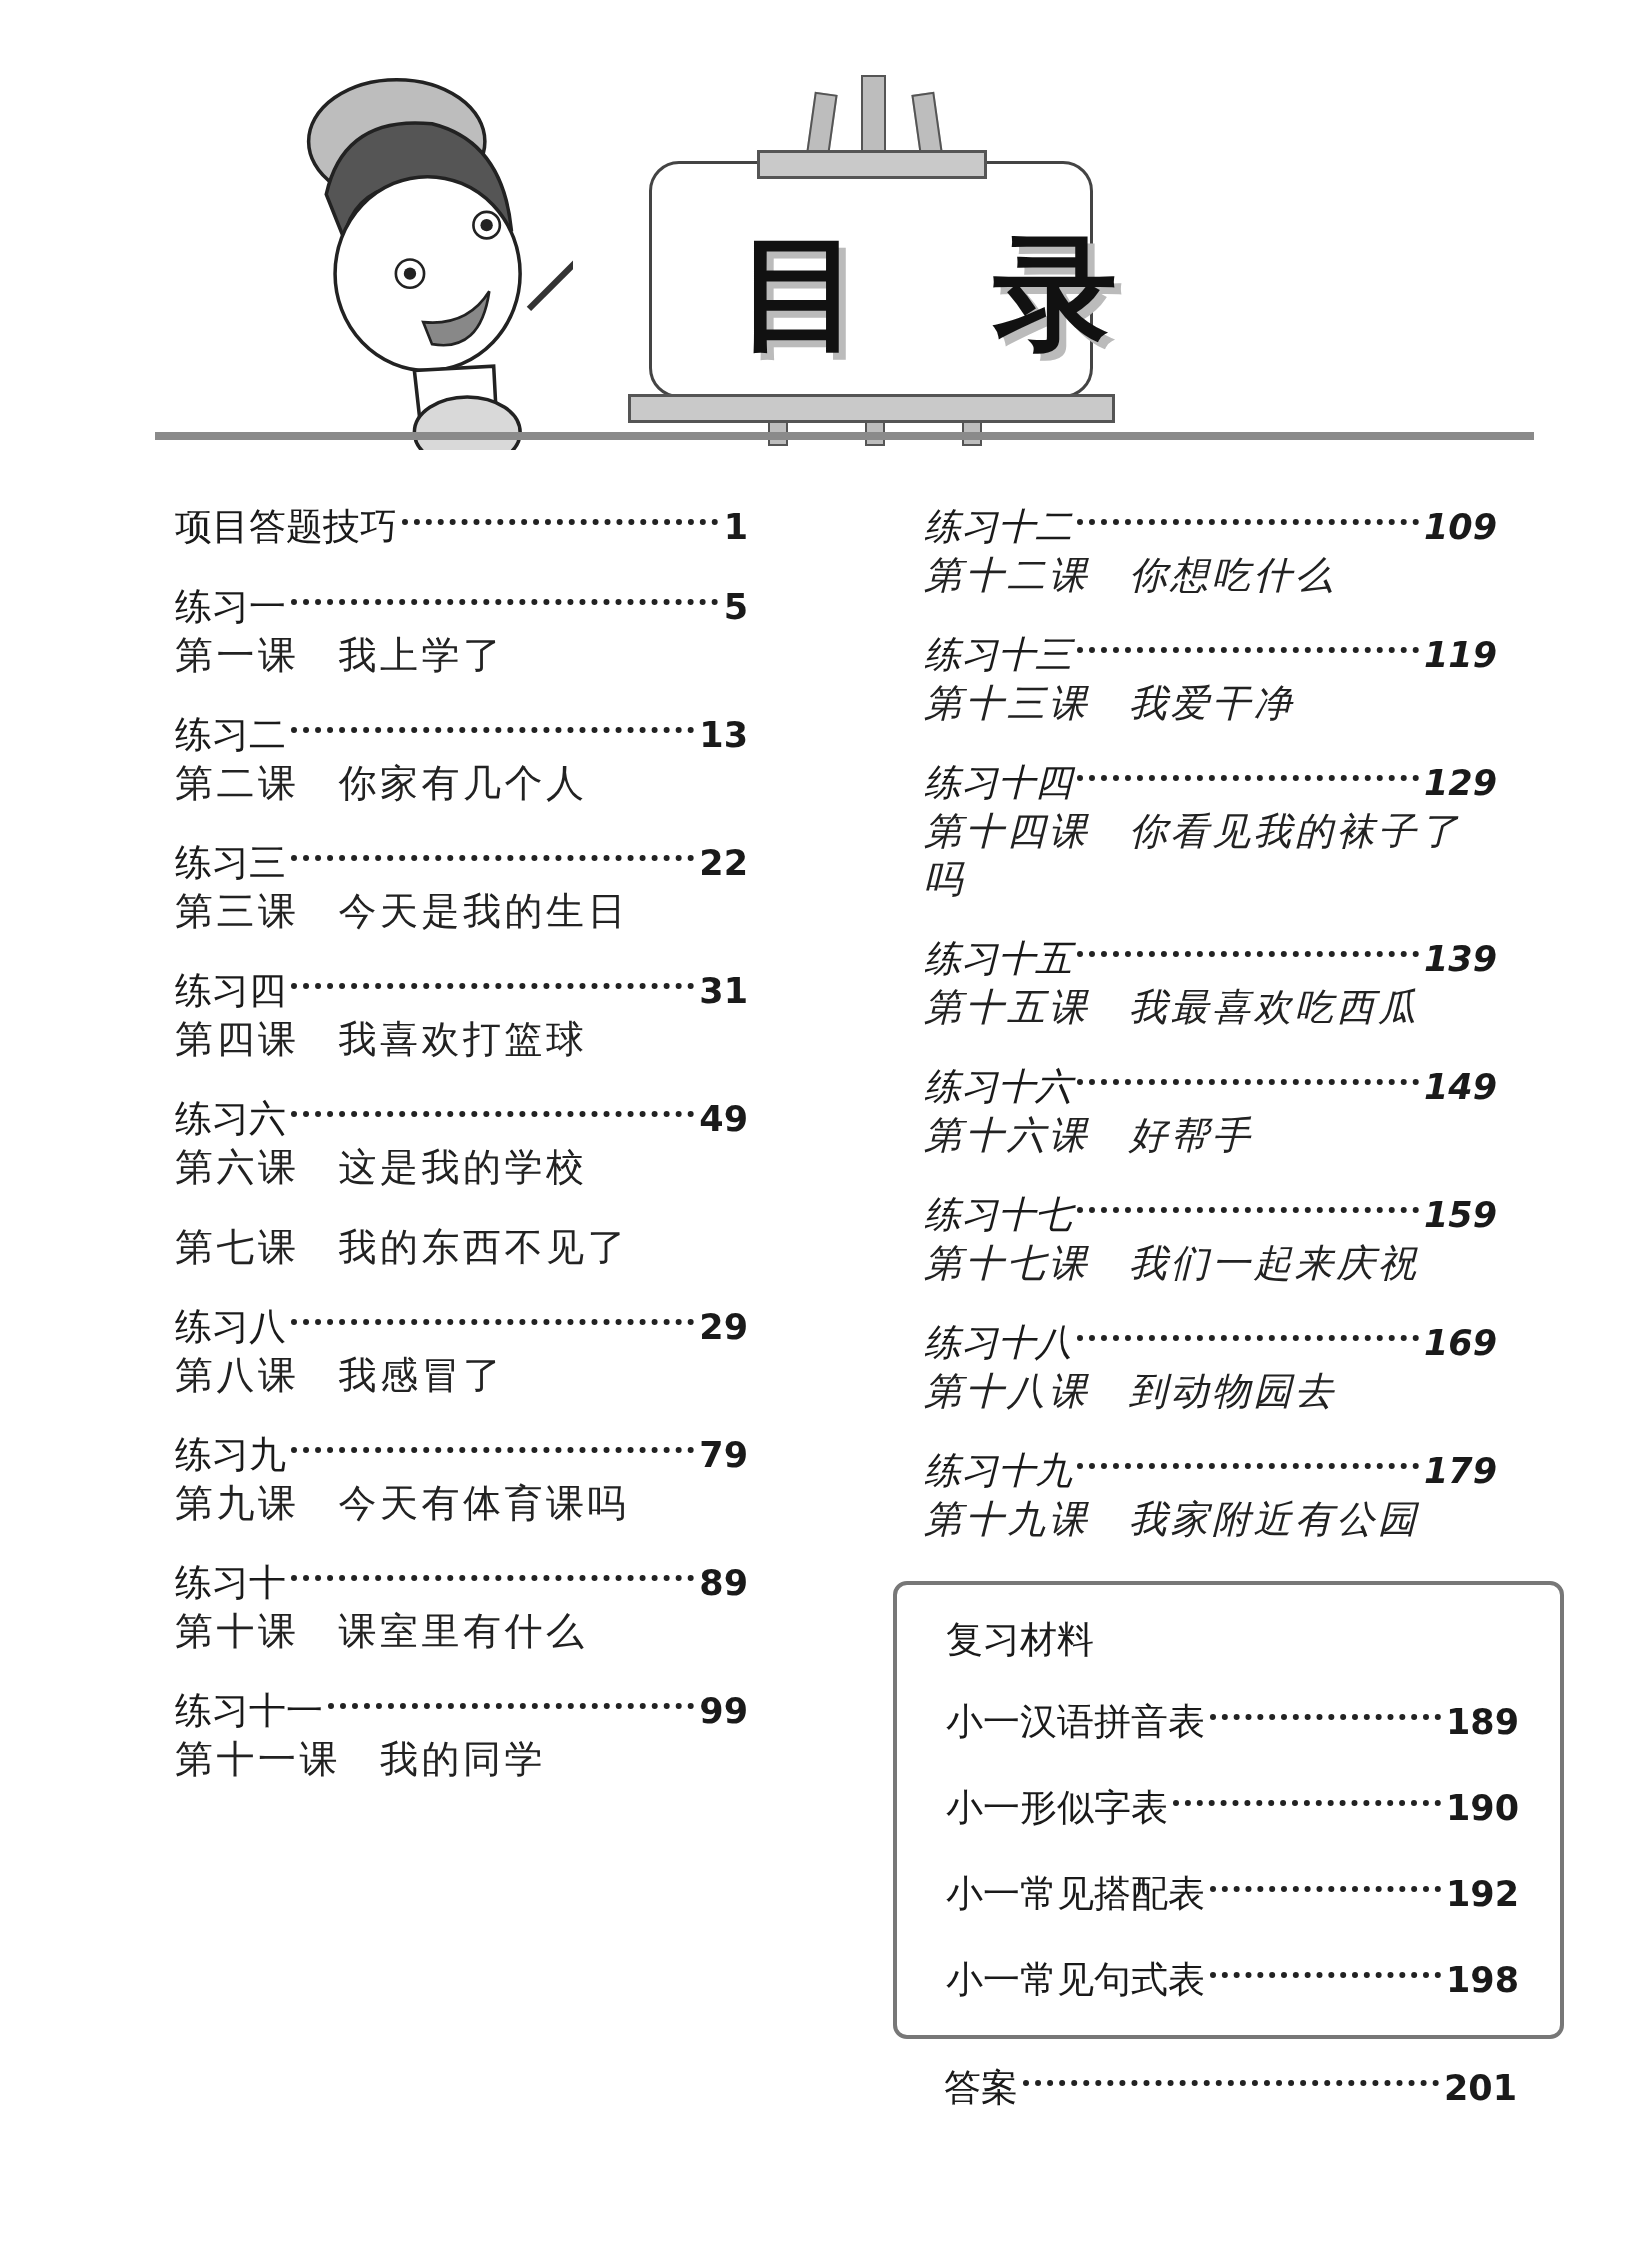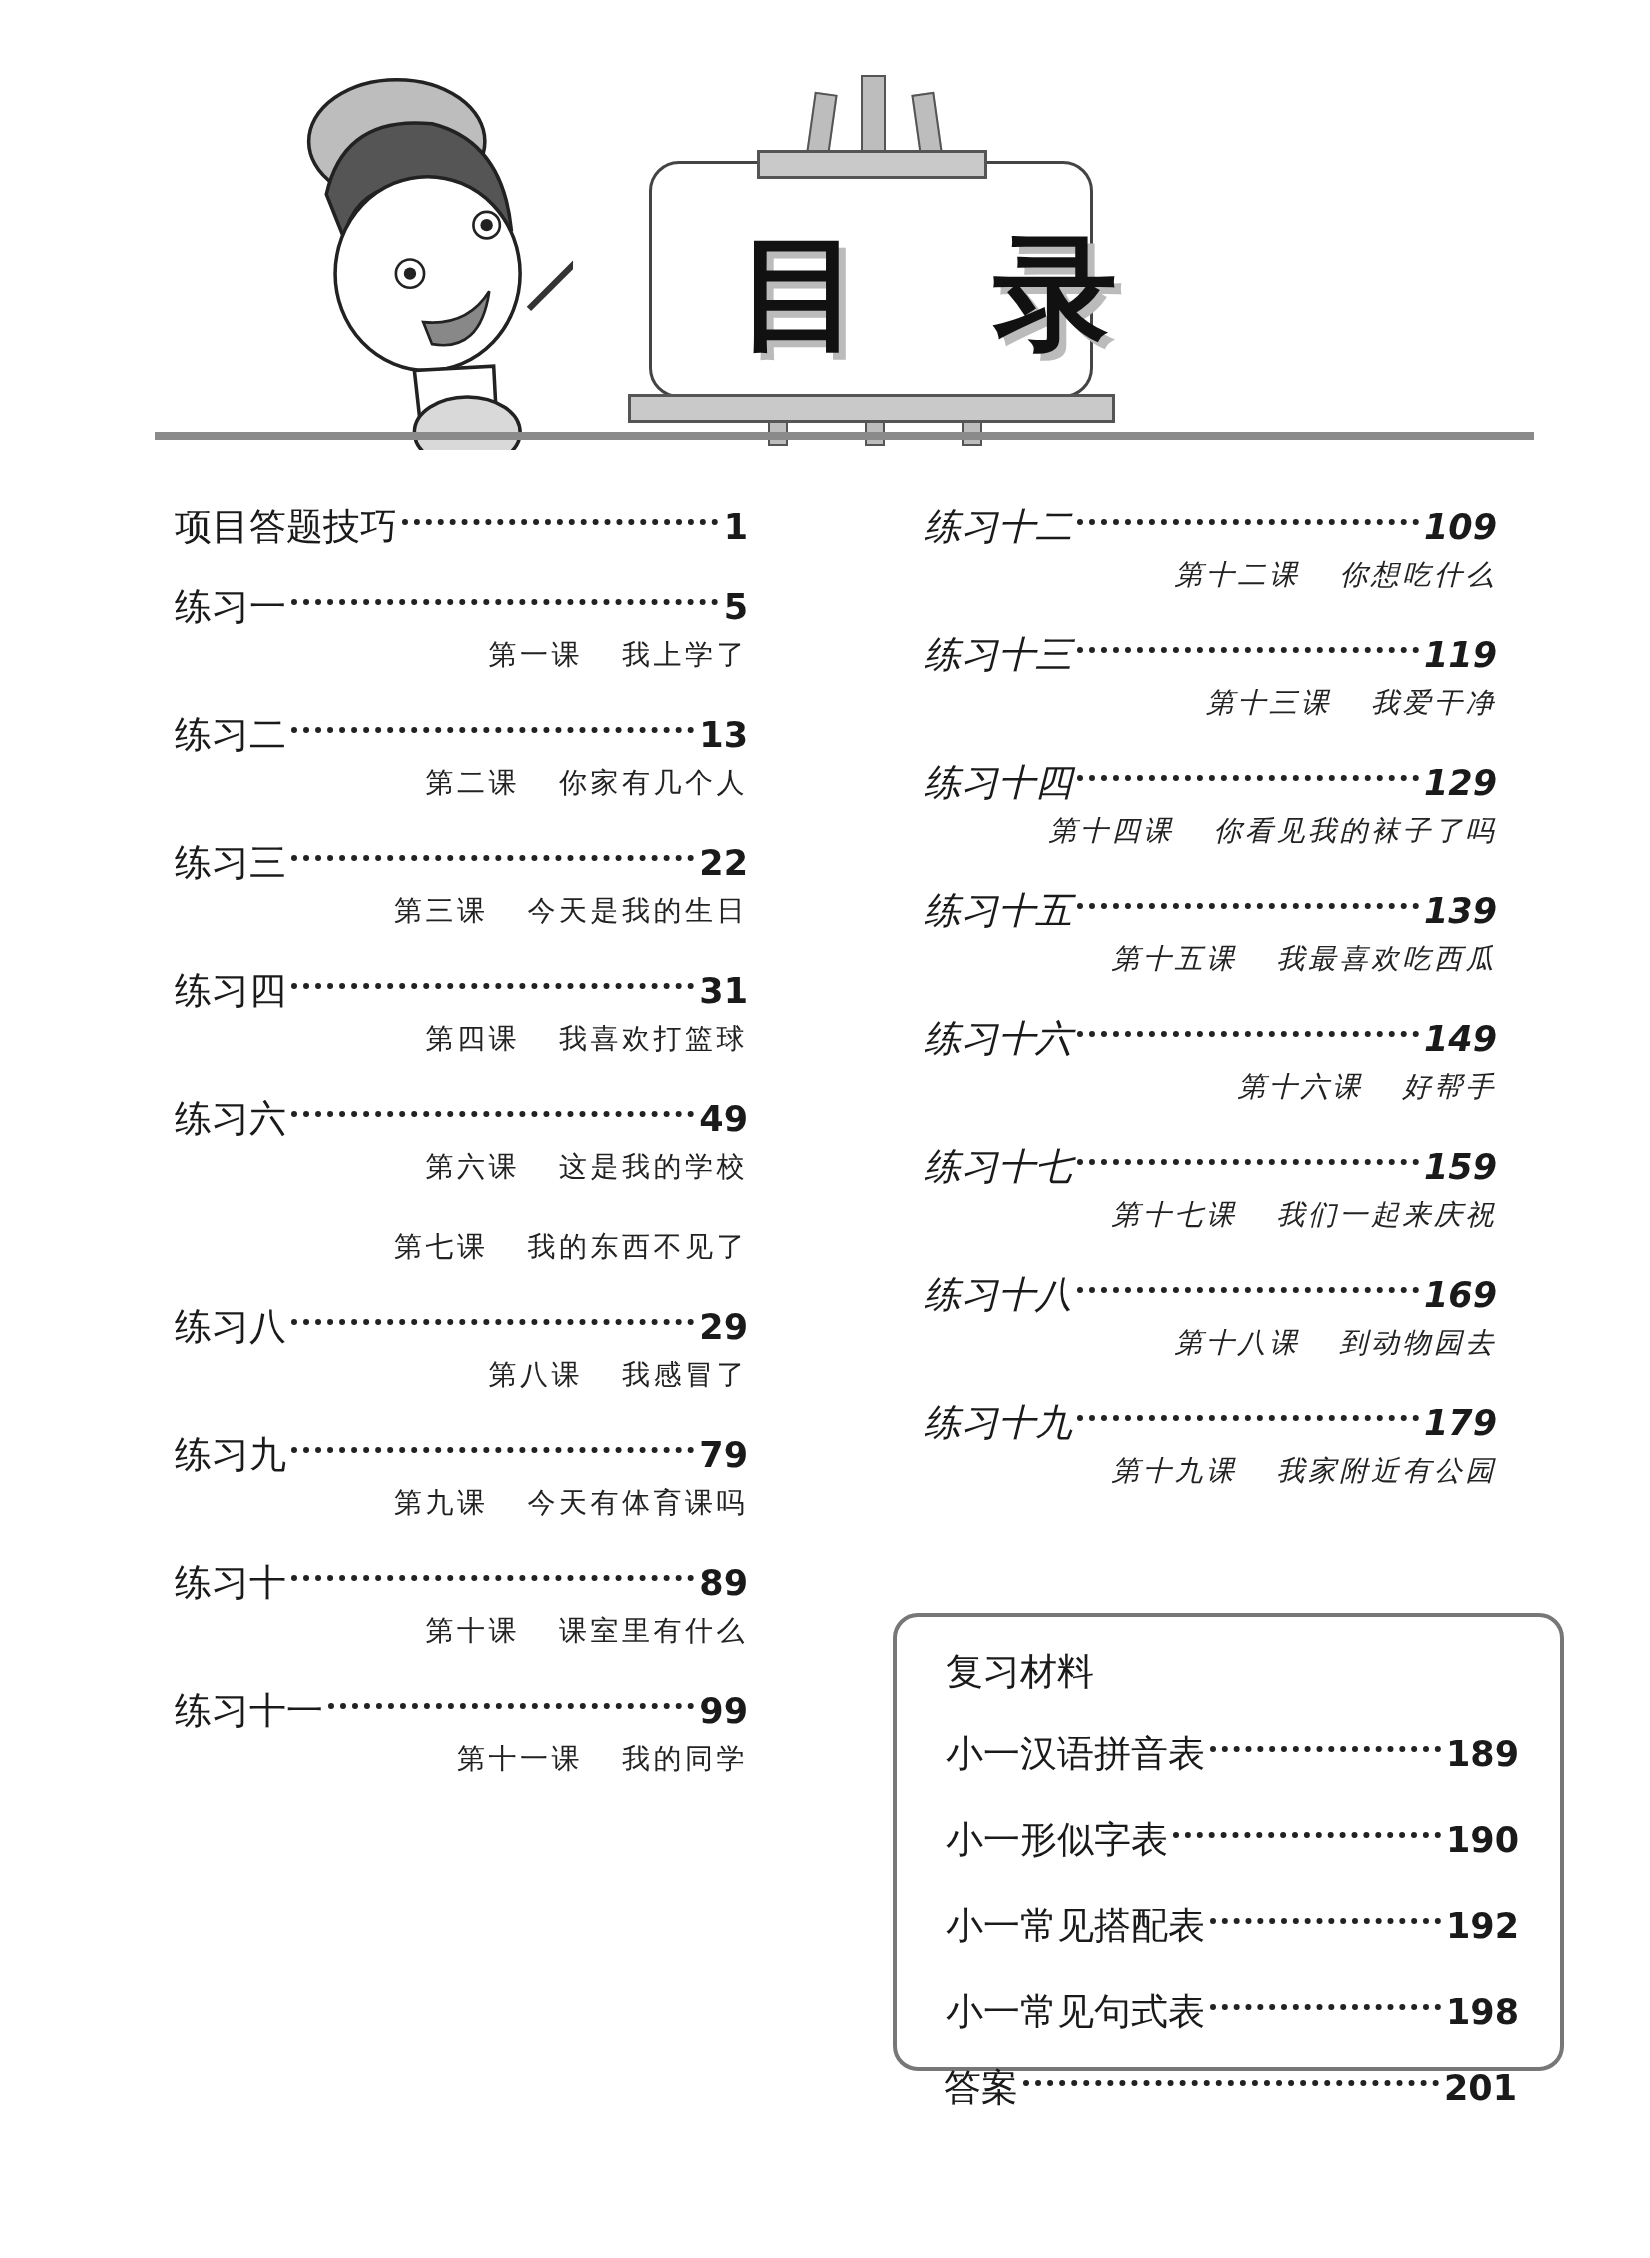--- a/index.html
+++ b/index.html
@@ -13,23 +13,23 @@
   .title{position:absolute;left:738px;top:212px;font-size:124px;font-weight:bold;letter-spacing:44px;color:#111;text-shadow:7px 7px 0 #bbb;font-family:"DejaVu Sans",sans-serif;}
   .boy{position:absolute;left:291px;top:62px;}
   .col{position:absolute;top:503px;}
   .col-left{left:175px;width:573px;}
   .col-right{left:924px;width:573px;font-style:italic;}
   .entry{margin-bottom:32px;}
   .row{display:flex;align-items:center;font-size:37px;line-height:48px;white-space:nowrap;}
   .row .lbl{flex:0 0 auto;}
   .row .dots{flex:1 1 auto;border-bottom:6.2px dotted #222;margin:0 5.3px 10.6px 5.3px;}
   .row .pg{flex:0 0 auto;font-weight:bold;font-size:35px;}
-  .sub{font-family:"DejaVu Serif",serif;font-size:28px;line-height:48px;letter-spacing:3.5px;color:#222;text-align:right;}
+  .sub{font-family:"DejaVu Serif",serif;font-size:38px;line-height:48px;letter-spacing:3.5px;color:#222;}
   .sub .gap{display:inline-block;width:39px;}
-  .review{position:absolute;left:893px;top:1581px;width:663px;height:450px;border:4.4px solid #777;border-radius:25px;margin-top:32px;}
+  .review{position:absolute;left:893px;top:1581px;width:663px;height:450px;border:4.4px solid #777;border-radius:14px;}
   .review .rtitle{position:absolute;left:49px;top:30px;font-size:37px;}
   .review .items{position:absolute;left:49px;top:113px;width:573px;}
   .review .row{margin-bottom:38px;}
   .answer{position:absolute;left:944px;top:2064px;width:573px;}
 </style>
 </head>
 <body>
 
 <div class="header">
   <svg class="boy" width="282" height="388" viewBox="0 0 320 440">

